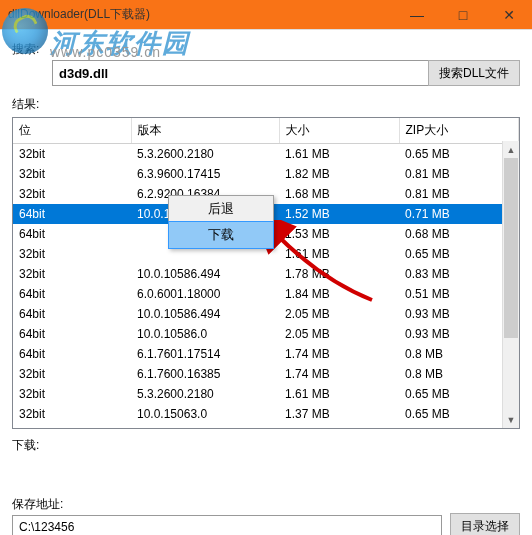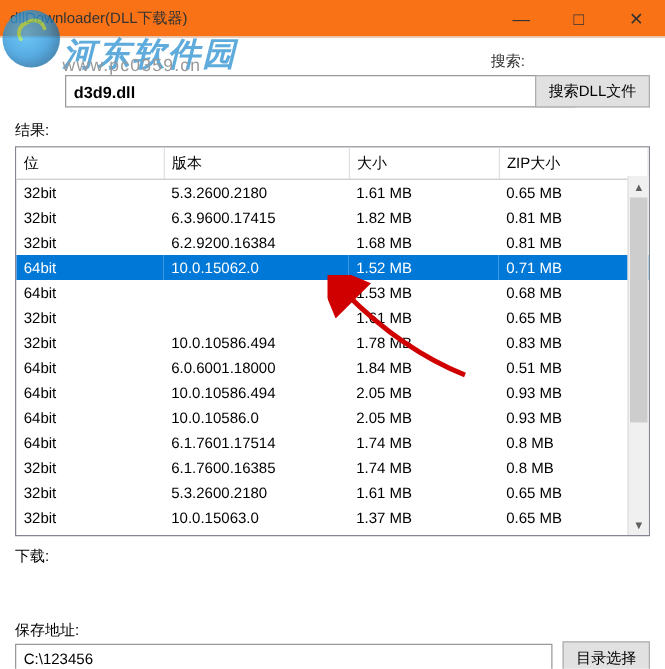--- a/index.html
+++ b/index.html
@@ -13,21 +13,21 @@
 .watermark { position: absolute; left: 0; top: 6px; width: 240px; height: 60px; pointer-events: none; z-index: 5; opacity: 0.75; }
 .watermark .logo { position: absolute; left: 2px; top: 2px; width: 46px; height: 46px; border-radius: 50%; background: radial-gradient(circle at 40% 40%, #3db4f2 0%, #1a8ad4 60%, #0d6db0 100%); box-shadow: inset -4px -4px 8px rgba(0,0,0,0.2); }
 .watermark .logo::before { content:""; position:absolute; left:10px; top:8px; width:18px; height:10px; border:3px solid #8fdc62; border-bottom:none; border-radius:10px 10px 0 0; transform:rotate(-25deg); }
 .watermark .text1 { position: absolute; left: 50px; top: 20px; font-size: 26px; font-weight: bold; color: #2a8fd0; font-style: italic; letter-spacing: 2px; text-shadow: 1px 1px 0 #fff; }
 .watermark .text2 { position: absolute; left: 50px; top: 38px; font-size: 14px; color: #777; letter-spacing: 1px; }
 
 .content { padding: 6px 12px 12px 12px; }
 
 .search-row { display: flex; align-items: flex-end; gap: 8px; margin-top: 4px; }
 .search-block { flex: 1; }
-.search-label { font-size: 12px; color: #333; margin-bottom: 2px; display: block; text-align: right; }
+.search-label { font-size: 12px; color: #333; margin-bottom: 2px; display: block; }
 .search-input { width: 100%; height: 26px; border: 1px solid #999; padding: 2px 6px; font-size: 13px; font-weight: bold; font-family: "Segoe UI", sans-serif; margin-left: 40px; }
 .btn { height: 26px; padding: 0 10px; font-size: 12px; background: #e1e1e1; border: 1px solid #adadad; cursor: pointer; margin-top: 20px; }
 
 .results-label { font-size: 12px; margin: 10px 0 4px 0; }
 
 .table-wrap { border: 1px solid #828790; height: 312px; overflow: hidden; background: #fff; position: relative; }
 table { width: 100%; border-collapse: collapse; font-size: 12px; table-layout: fixed; }
 thead th { text-align: left; font-weight: normal; padding: 4px 6px; background: #fff; border-right: 1px solid #e0e0e0; border-bottom: 1px solid #d0d0d0; height: 22px; }
 tbody td { padding: 3px 6px; border: none; height: 19px; white-space: nowrap; overflow: hidden; }
 tbody tr.selected td { background: #0078d7; color: #fff; }
@@ -190,20 +190,24 @@
           </tr>
         </tbody>
     </table>
     <div class="scrollbar-v">
       <div class="scroll-arrow">▲</div>
       <div class="scroll-thumb"></div>
       <div class="scroll-arrow" style="position:absolute;bottom:0;left:0;right:0">▼</div>
     </div>
   </div>
 
+  <div class="context-menu">
+    <div class="item">后退</div>
+    <div class="item hover">下载</div>
+  </div>
 
   <svg class="arrow-annot" width="130" height="100">
     <defs>
         <marker id="ah" markerWidth="12" markerHeight="12" refX="2" refY="5" orient="auto">
           <path d="M0,0 L0,10 L12,5 z" fill="#d00000"></path>
         </marker>
       </defs>
     <path d="M 110 80 Q 60 60 15 15" stroke="#d00000" stroke-width="4" fill="none" marker-end="url(#ah)"></path>
   </svg>
 

